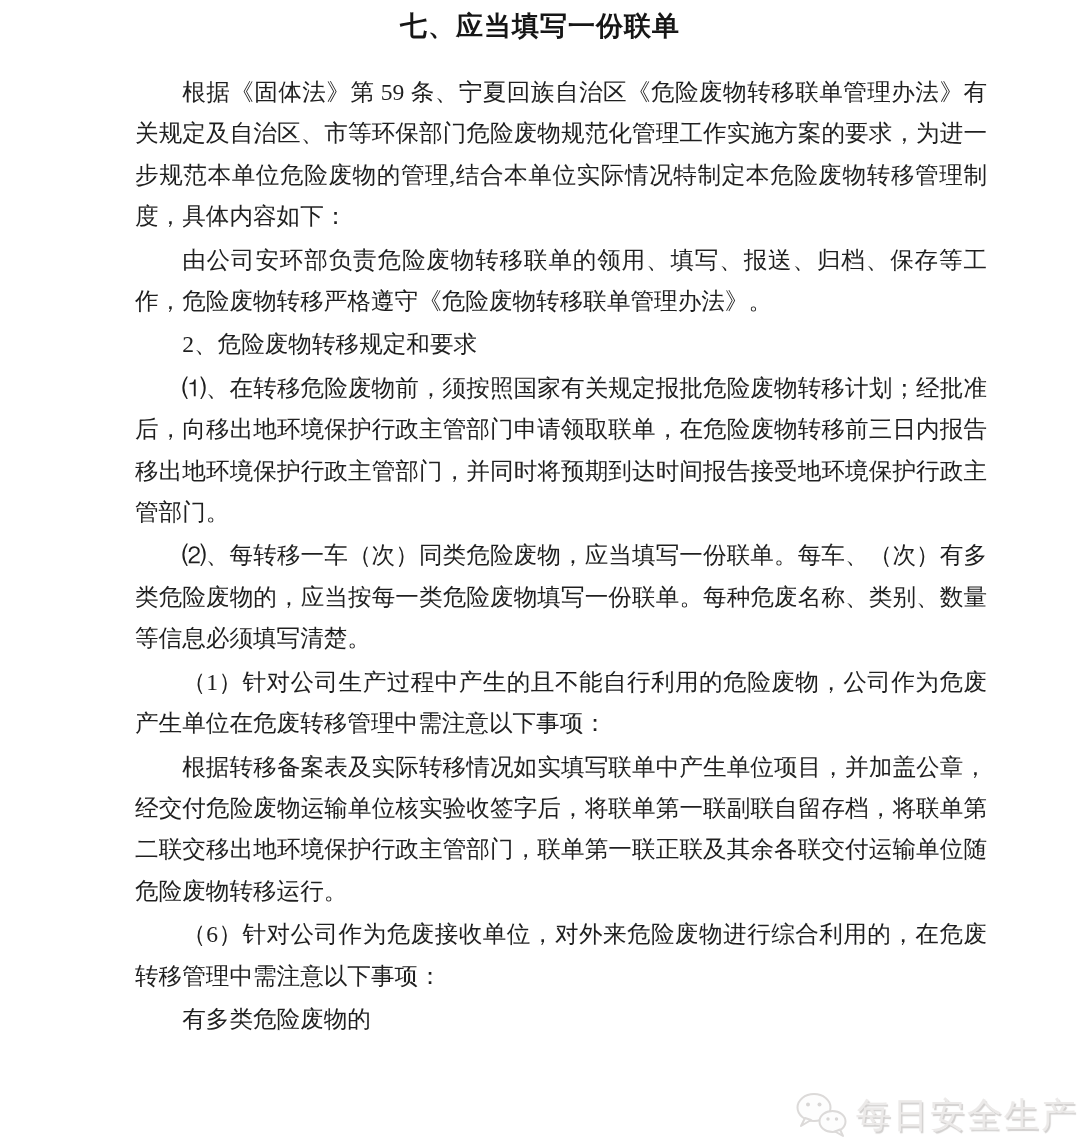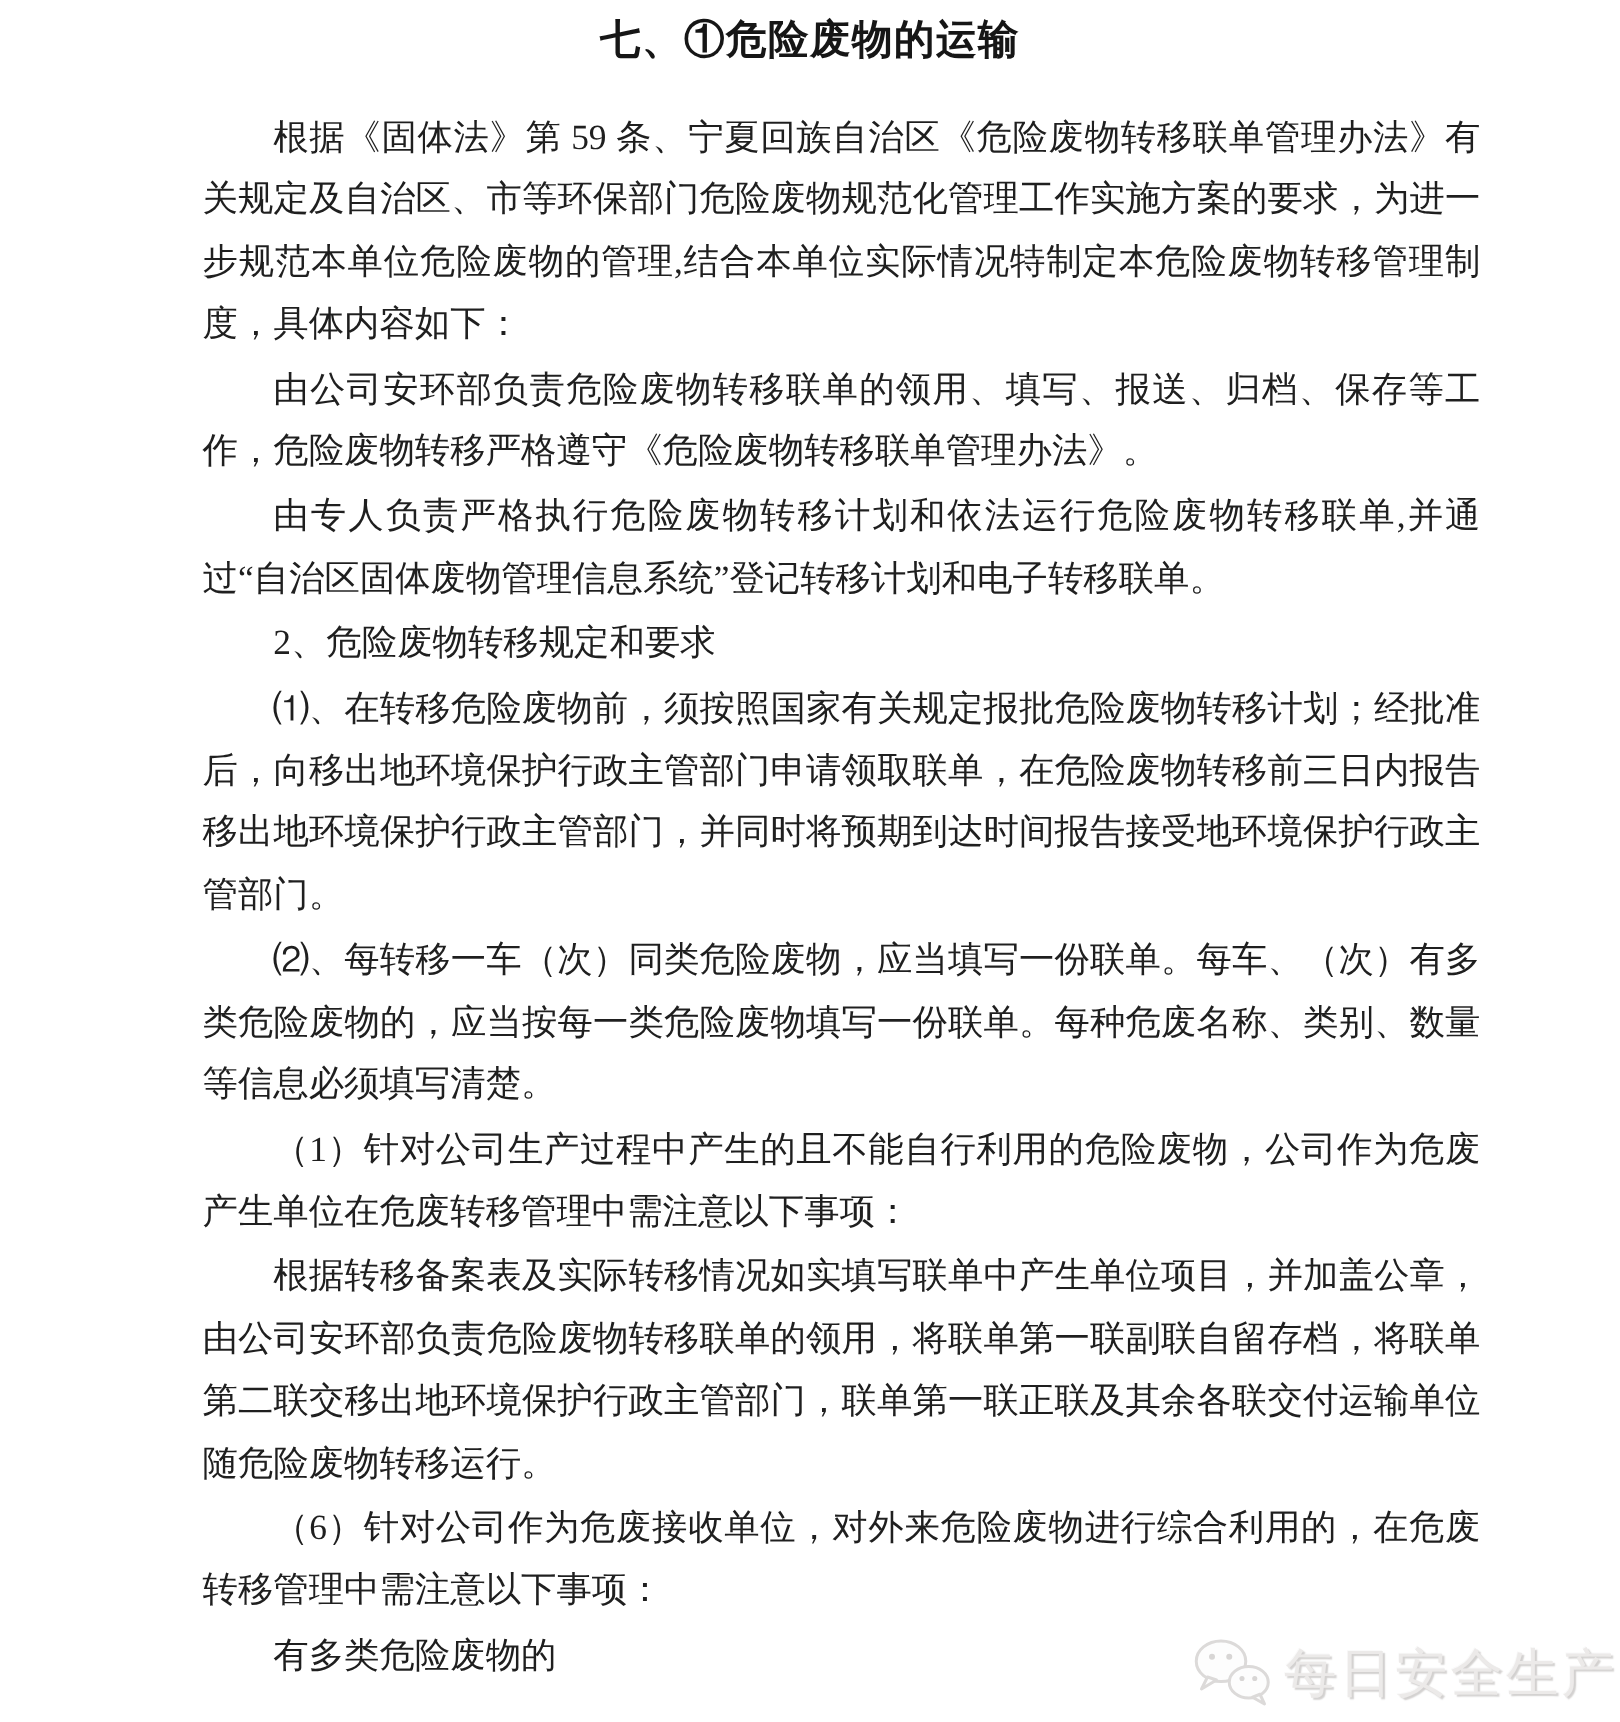--- a/index.html
+++ b/index.html
@@ -66,32 +66,31 @@
     color: #eceae9;
     text-shadow: 1.5px 1.5px 1px #d2d0cf, -0.5px -0.5px 0 #fafafa;
     white-space: nowrap;
   }
 </style>
 </head>
 <body>
 
 <div class="page">
 
-  <h1 class="doc-title">七、①危险废物的运输</h1>
+  <h1 class="doc-title">七、应当填写一份联单</h1>
 
   <div class="content">
 
   <p class="para">根据《固体法》第 59 条、宁夏回族自治区《危险废物转移联单管理办法》有关规定及自治区、市等环保部门危险废物规范化管理工作实施方案的要求，为进一步规范本单位危险废物的管理,结合本单位实际情况特制定本危险废物转移管理制度，具体内容如下：</p>
       <p class="para">由公司安环部负责危险废物转移联单的领用、填写、报送、归档、保存等工作，危险废物转移严格遵守《危险废物转移联单管理办法》。</p>
-      <p class="para">由专人负责严格执行危险废物转移计划和依法运行危险废物转移联单,并通过“自治区固体废物管理信息系统”登记转移计划和电子转移联单。</p>
       <p class="para">2、危险废物转移规定和要求</p>
       <p class="para">⑴、在转移危险废物前，须按照国家有关规定报批危险废物转移计划；经批准后，向移出地环境保护行政主管部门申请领取联单，在危险废物转移前三日内报告移出地环境保护行政主管部门，并同时将预期到达时间报告接受地环境保护行政主管部门。</p>
       <p class="para">⑵、每转移一车（次）同类危险废物，应当填写一份联单。每车、（次）有多类危险废物的，应当按每一类危险废物填写一份联单。每种危废名称、类别、数量等信息必须填写清楚。</p>
       <p class="para">（1）针对公司生产过程中产生的且不能自行利用的危险废物，公司作为危废产生单位在危废转移管理中需注意以下事项：</p>
-      <p class="para">根据转移备案表及实际转移情况如实填写联单中产生单位项目，并加盖公章，由公司安环部负责危险废物转移联单的领用，将联单第一联副联自留存档，将联单第二联交移出地环境保护行政主管部门，联单第一联正联及其余各联交付运输单位随危险废物转移运行。</p>
+      <p class="para">根据转移备案表及实际转移情况如实填写联单中产生单位项目，并加盖公章，经交付危险废物运输单位核实验收签字后，将联单第一联副联自留存档，将联单第二联交移出地环境保护行政主管部门，联单第一联正联及其余各联交付运输单位随危险废物转移运行。</p>
       <p class="para">（6）针对公司作为危废接收单位，对外来危险废物进行综合利用的，在危废转移管理中需注意以下事项：</p>
       <p class="para">有多类危险废物的</p>
     </div>
 
   <div class="watermark">
     <span class="wm-icon">
       <svg viewBox="0 0 56 48" width="56" height="48" xmlns="http://www.w3.org/2000/svg">
         <g fill="#fdfdfd" stroke="#dcdad9" stroke-width="2">
           <ellipse cx="21" cy="16.5" rx="16.5" ry="13.5"></ellipse>
           <path d="M12 27 L8 35 L18 29 Z" stroke-linejoin="round"></path>

